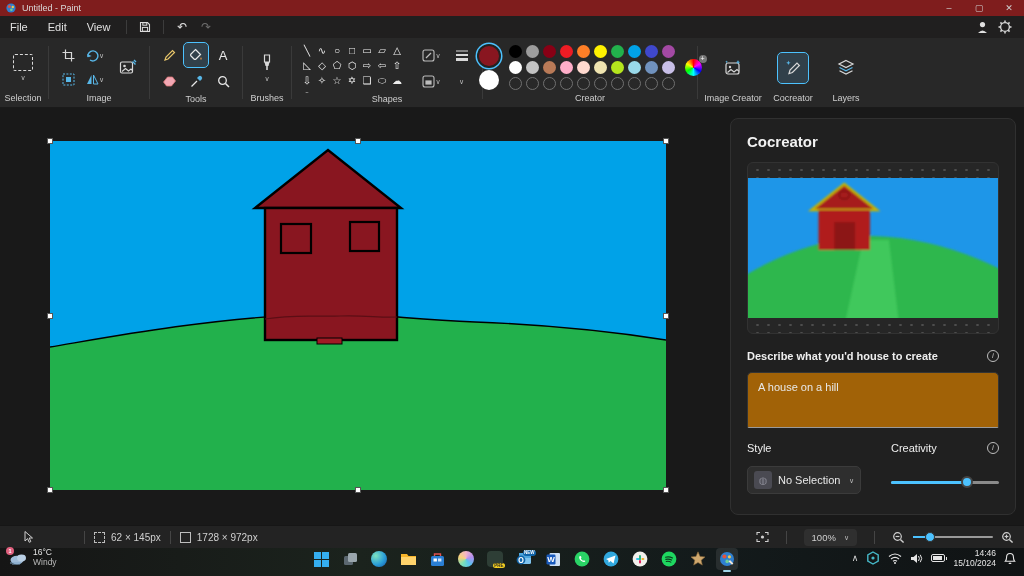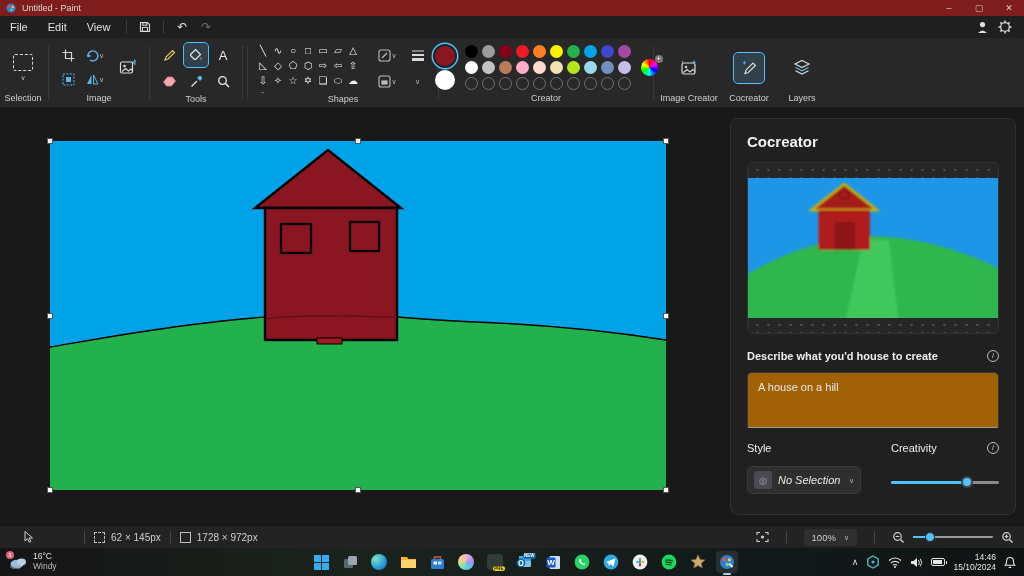--- a/index.html
+++ b/index.html
@@ -77,21 +77,21 @@
     border-bottom:1px solid #9a9a9a; border-radius:5px 5px 2px 2px; padding:8px 10px;
     font-size:11px; color:#e8e8e8; }
   .bottom-grid { margin-top:14px; display:flex; }
   .col-style { width:130px; }
   .col-creativity { flex:1; padding-left:14px; }
   .sec-lbl { font-size:11px; font-weight:400; color:#efefef; }
   .style-dd { margin-top:12px; width:114px; height:28px; background:#2e2e2e; border:1px solid #3b3b3b;
     border-radius:5px; display:flex; align-items:center; gap:6px; padding:0 6px; }
   .style-thumb { width:18px; height:18px; border-radius:3px; background:#4a4a52; display:flex;
     align-items:center; justify-content:center; font-size:10px; color:#8b8b96; }
-  .style-dd .val { font-size:11px; color:#e8e8e8; flex:1;font-style:italic; }
+  .style-dd .val { font-size:11px; color:#e8e8e8; flex:1; }
   .cre-head { display:flex; align-items:center; justify-content:space-between; }
   .slider { margin-top:22px; position:relative; height:12px; }
   .slider .track { position:absolute; top:5px; left:0; right:0; height:3px; background:#8a8a8a; border-radius:2px; }
   .slider .fill { position:absolute; top:5px; left:0; width:70%; height:3px; background:#4cc2ff; border-radius:2px; }
   .slider .thumb { position:absolute; top:0; left:calc(70% - 6px); width:12px; height:12px;
     background:#4cc2ff; border:2px solid #454545; border-radius:50%; }
 
   
   #statusbar { position:absolute; top:525px; left:0; right:0; height:23px; background:#232323;
     border-top:1px solid #161616; display:flex; align-items:center; font-size:10px; color:#cfcfcf; }
@@ -101,21 +101,21 @@
   .zoom-dd { background:#2f2f2f; border-radius:4px; height:17px; display:flex; align-items:center;
     gap:8px; padding:0 8px; font-size:9.5px; }
   .zslider { position:relative; width:80px; height:10px; }
   .zslider .track { position:absolute; top:4px; left:0; right:0; height:2px; background:#9a9a9a; border-radius:1px; }
   .zslider .fill { position:absolute; top:4px; left:0; width:16%; height:2px; background:#4cc2ff; }
   .zslider .thumb { position:absolute; top:0; left:12px; width:10px; height:10px; background:#4cc2ff;
     border-radius:50%; border:1px solid #333; }
 
   
   #taskbar { position:absolute; top:548px; left:0; right:0; height:28px;
-    background:linear-gradient(90deg,#151515,#1b231d 35%,#131a1b 70%,#101314); display:flex; align-items:center;gap:12px; }
+    background:linear-gradient(90deg,#151515,#1b231d 35%,#131a1b 70%,#101314); display:flex; align-items:flex-start;gap:12px; }
   .weather { display:flex; align-items:center; gap:5px; padding-left:8px; width:120px; }
   .weather .txt { font-size:8.5px; line-height:1.15; color:#e3e3e3; }
   .weather .txt .d { color:#b9b9b9; }
   .tb-icons { display:flex; align-items:center; gap:7px; position:absolute; left:310px; }
   .tb-icon { width:22px; height:22px; border-radius:4px; display:flex; align-items:center;
     justify-content:center; position:relative; }
   .tb-icon.active { background:rgba(255,255,255,.09); }
   .tb-icon.active::after { content:""; position:absolute; bottom:-2px; left:7px; width:8px; height:2px;
     background:#9fd4e8; border-radius:2px; }
   .badge { position:absolute; font-size:4.5px; font-weight:700; border-radius:3px; padding:0 1.5px;
@@ -275,20 +275,33 @@
               <line x1="8.5" y1="8.5" x2="12" y2="12" stroke="#e8e8e8" stroke-width="1.5"></line>
             </svg>
           </div>
         </div>
       </div>
       <div class="glabel">Tools</div>
     </div>
 
     <div class="rib-divider"></div>
 
+    <div class="group" style="width:44px">
+      <div class="content">
+        <div class="bigbtn">
+          <svg width="14" height="18" viewBox="0 0 14 18">
+            <path d="M4.5 1 h5 v7 h-5z" fill="none" stroke="#d8d8d8" stroke-width="1.2"></path>
+            <path d="M4.5 8 h5 l-1 4 h-3z" fill="#d8d8d8"></path>
+              <rect x="6.2" y="12" width="1.6" height="4" fill="#d8d8d8"></rect>
+          </svg>
+          <span class="chev">∨</span>
+        </div>
+      </div>
+      <div class="glabel">Brushes</div>
+    </div>
 
     <div class="rib-divider"></div>
 
     <div class="group" style="width:186px">
       <div class="content" style="gap:10px">
         <div class="shape-grid">
           <div class="shape-cell">╲</div>
           <div class="shape-cell">∿</div>
           <div class="shape-cell">○</div>
           <div class="shape-cell">□</div>

